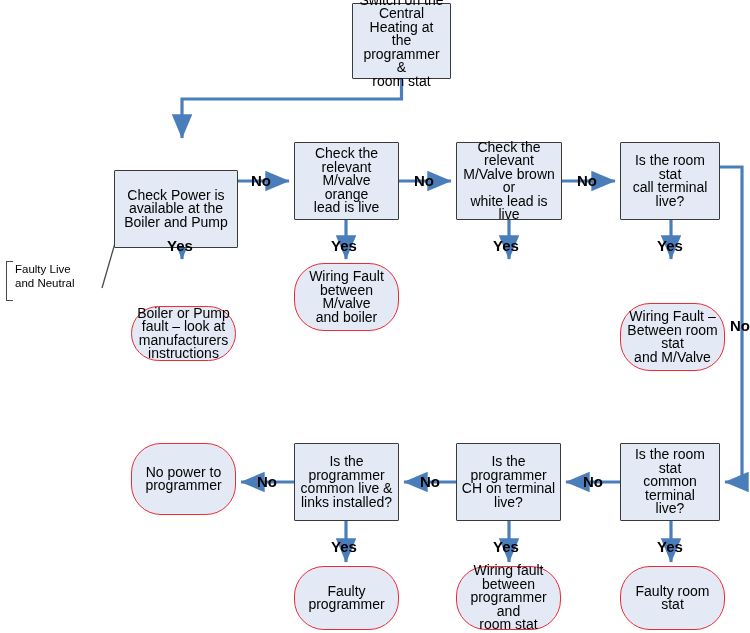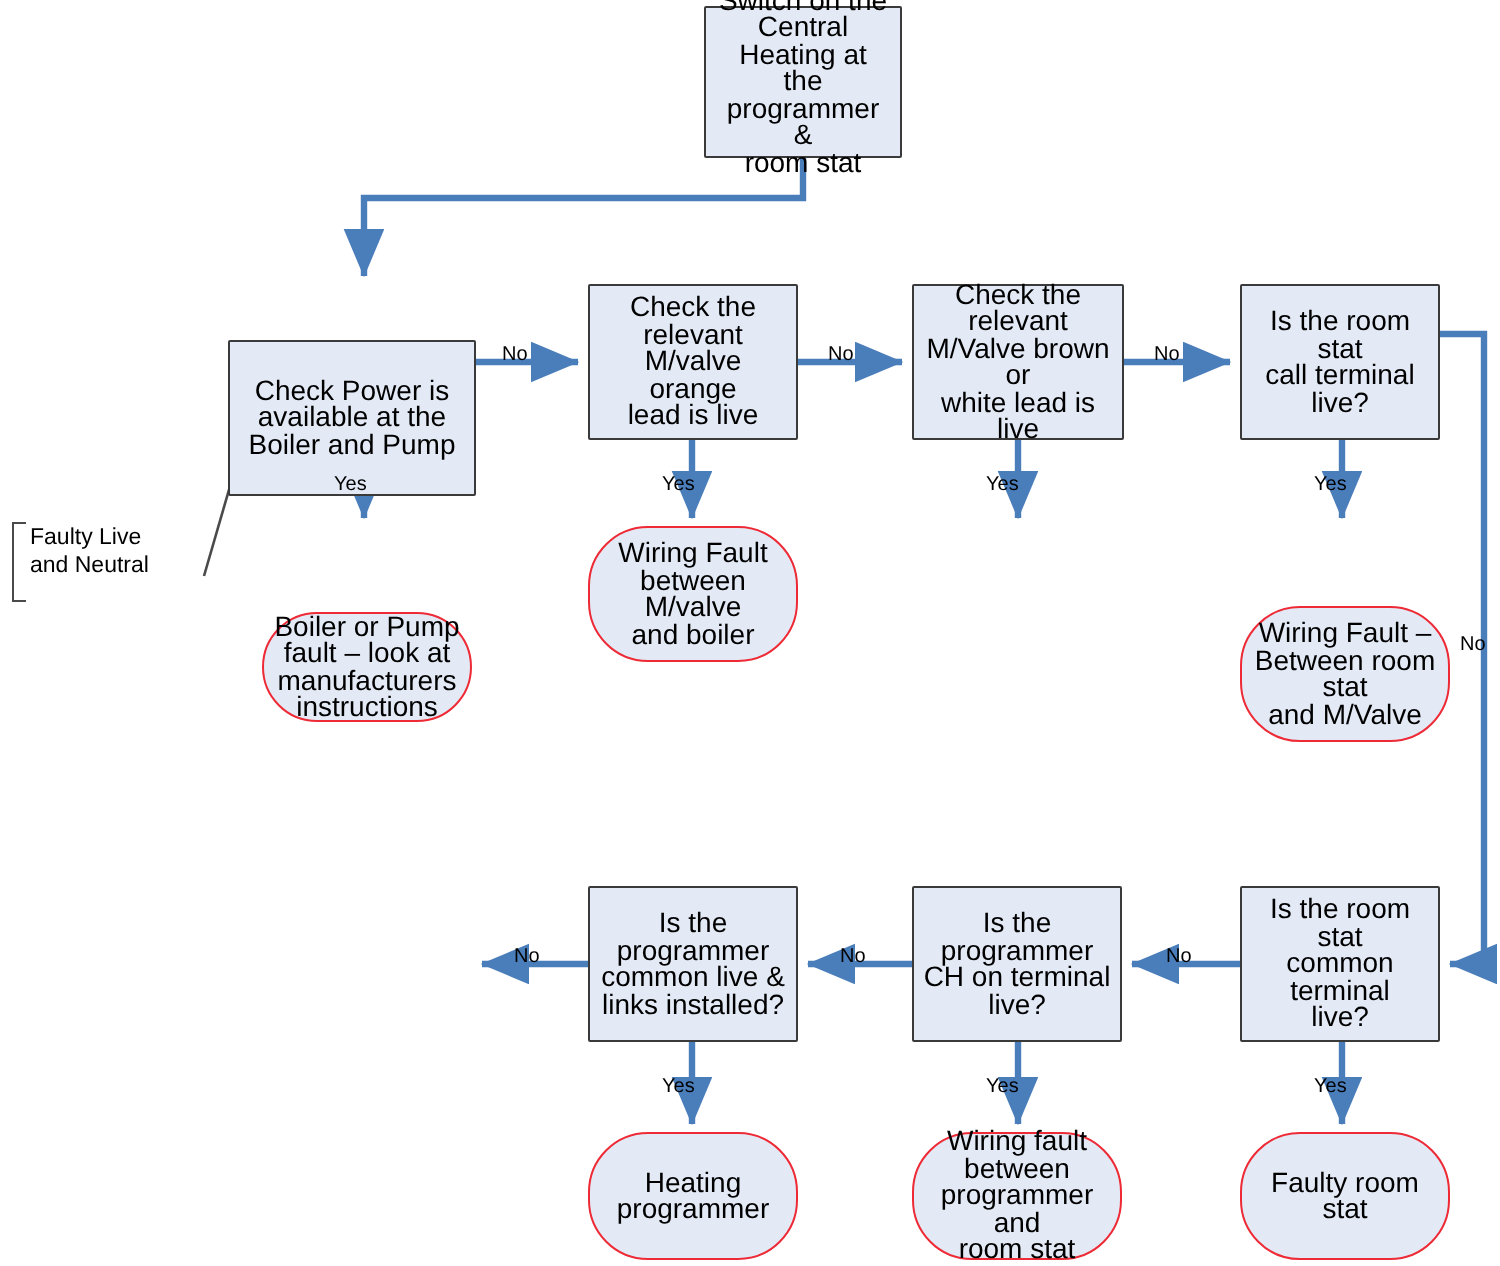--- a/index.html
+++ b/index.html
@@ -45,22 +45,22 @@
   .node.terminal {
     border: 1.6px solid #ed2a35;
     border-radius: 30px;
   }
   .node .txt {
     display: block;
     white-space: pre-line;
   }
   .edge-label {
     position: absolute;
-    font-size: 10px;
-    font-weight: normal;
+    font-size: 15px;
+    font-weight: bold;
     color: #000000;
     white-space: nowrap;
   }
   .callout {
     position: absolute;
     font-size: 11.5px;
     line-height: 14px;
     color: #000000;
     white-space: pre-line;
     padding-left: 7px;
@@ -164,41 +164,45 @@
 and boiler</span>
   </div>
 
 
   <div class="node terminal" style="left:620px;top:263px;width:105px;height:68px;margin-top:40px;">
     <span class="txt">Wiring Fault –
 Between room stat
 and M/Valve</span>
   </div>
 
+  <div class="node terminal" style="left:131px;top:443px;width:105px;height:72px;">
+    <span class="txt">No power to
+programmer</span>
+  </div>
 
   <div class="node process" style="left:294px;top:443px;width:105px;height:78px;">
     <span class="txt">Is the programmer
 common live &amp;
 links installed?</span>
   </div>
 
   <div class="node process" style="left:456px;top:443px;width:105px;height:78px;">
     <span class="txt">Is the programmer
 CH on terminal
 live?</span>
   </div>
 
   <div class="node process" style="left:620px;top:443px;width:100px;height:78px;">
     <span class="txt">Is the room stat
 common terminal
 live?</span>
   </div>
 
   <div class="node terminal" style="left:294px;top:566px;width:105px;height:64px;">
-    <span class="txt">Heating programmer</span>
+    <span class="txt">Faulty programmer</span>
   </div>
 
   <div class="node terminal" style="left:456px;top:566px;width:105px;height:64px;">
     <span class="txt">Wiring fault
 between
 programmer and
 room stat</span>
   </div>
 
   <div class="node terminal" style="left:620px;top:566px;width:105px;height:64px;">

